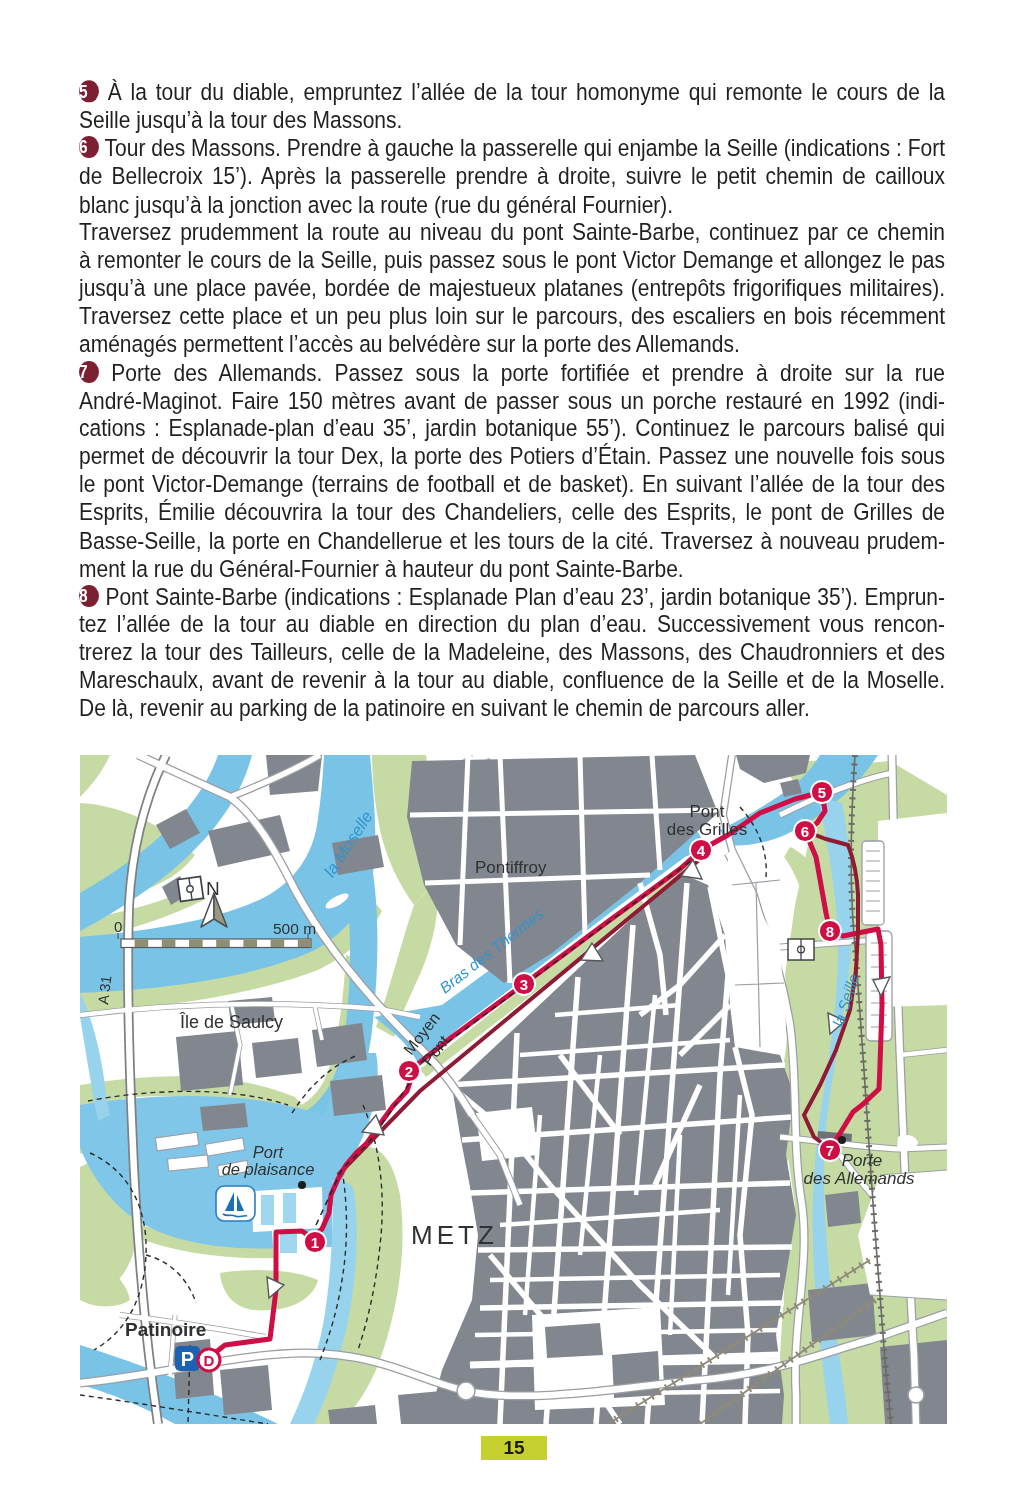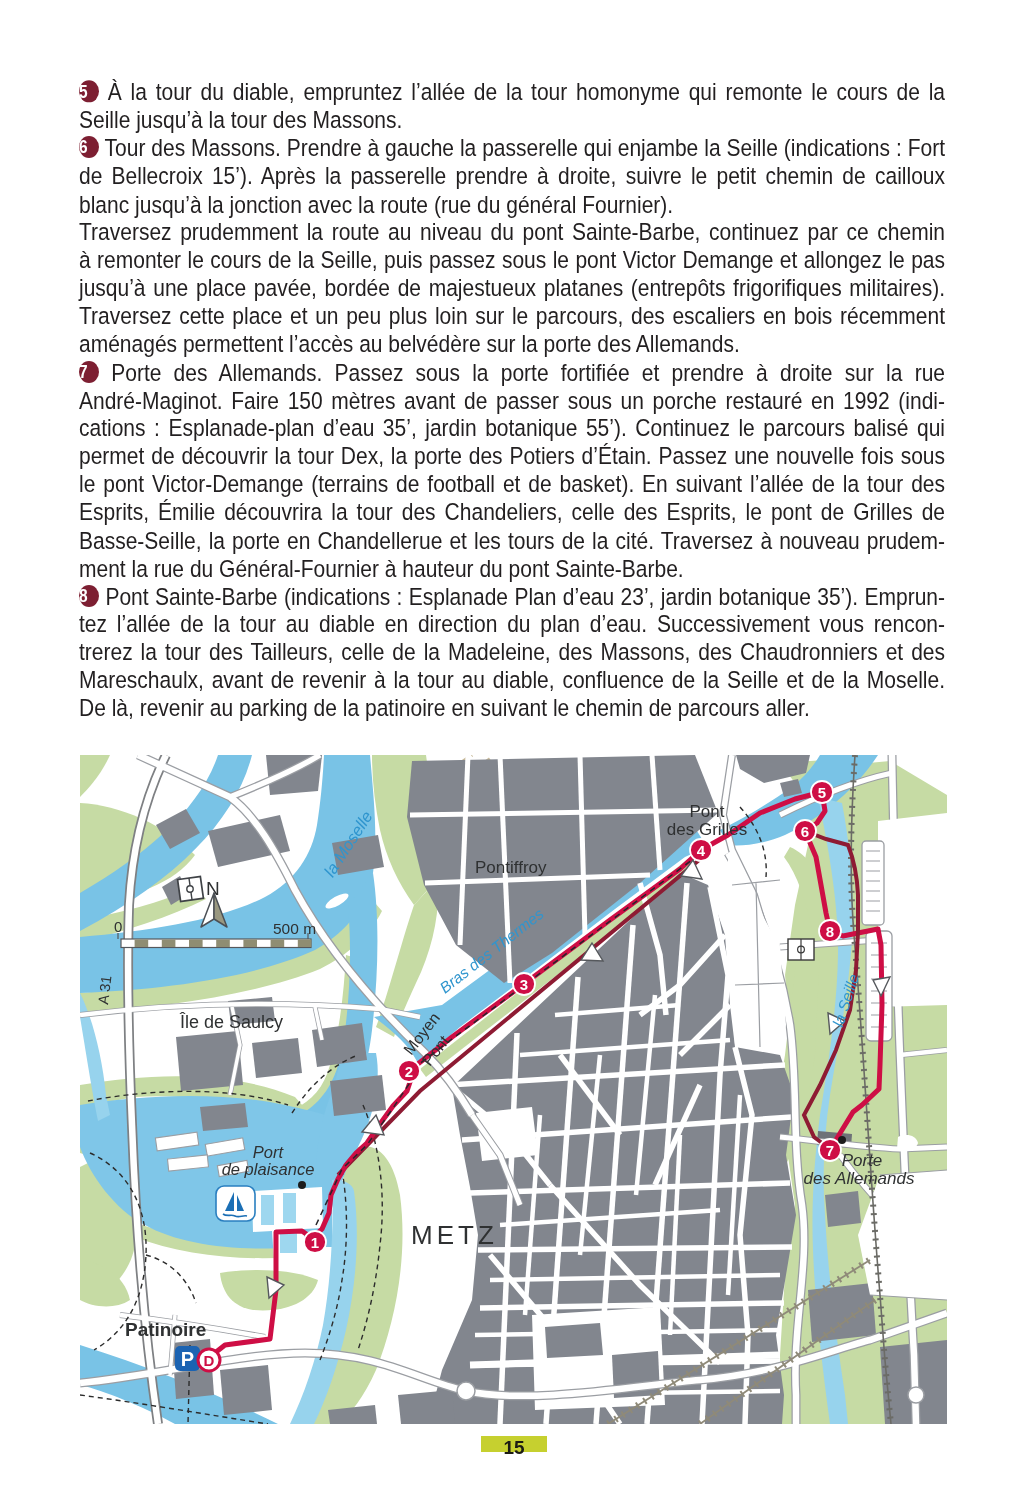--- a/index.html
+++ b/index.html
@@ -5,21 +5,21 @@
   html,body{margin:0;padding:0;}
   body{width:1027px;height:1500px;background:#ffffff;position:relative;overflow:hidden;
        font-family:"Liberation Sans",sans-serif;}
   #text{position:absolute;left:79px;top:78px;width:866px;color:#221f20;
         font-size:21px;line-height:24.15px;transform:scaleY(1.16);transform-origin:0 0;}
   .j{text-align:justify;text-align-last:justify;white-space:nowrap;}
   .l{text-align:left;}
   .num{display:inline-block;width:20px;height:19px;border-radius:50%;background:#7d1f32;
        color:#fff;font-weight:bold;font-size:15.5px;line-height:19px;text-align:center;
        position:relative;top:-2px;letter-spacing:0;}
-  #pageno{position:absolute;left:481px;top:1436px;width:66px;height:16px;background:#c6d02f;
+  #pageno{position:absolute;left:481px;top:1436px;width:66px;height:24px;background:#c6d02f;
           color:#1c1c14;font-weight:bold;font-size:19px;text-align:center;line-height:24px;}
 </style>
 </head>
 <body>
 
 <div id="text">
 <div class="j"><span class="num">5</span> À la tour du diable, empruntez l’allée de la tour homonyme qui remonte le cours de la</div>
 <div class="l">Seille jusqu’à la tour des Massons.</div>
 <div class="j"><span class="num">6</span> Tour des Massons. Prendre à gauche la passerelle qui enjambe la Seille (indications : Fort</div>
 <div class="j">de Bellecroix 15’). Après la passerelle prendre à droite, suivre le petit chemin de cailloux</div>

